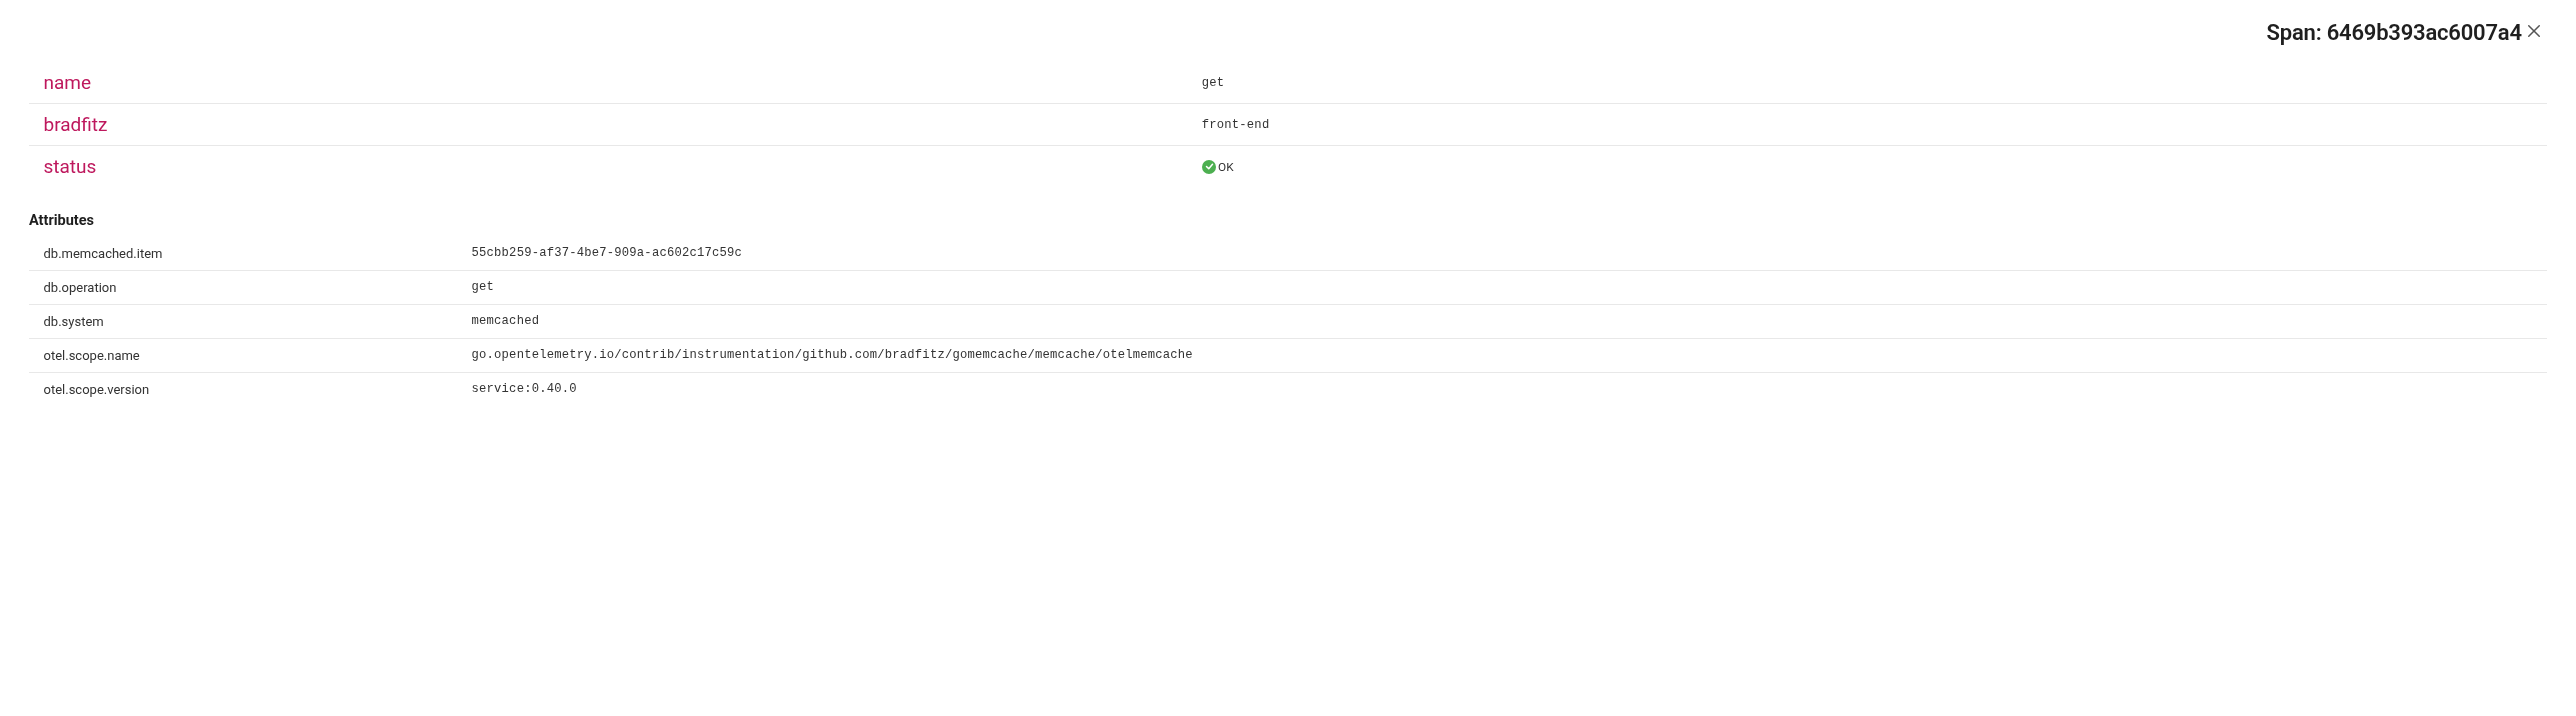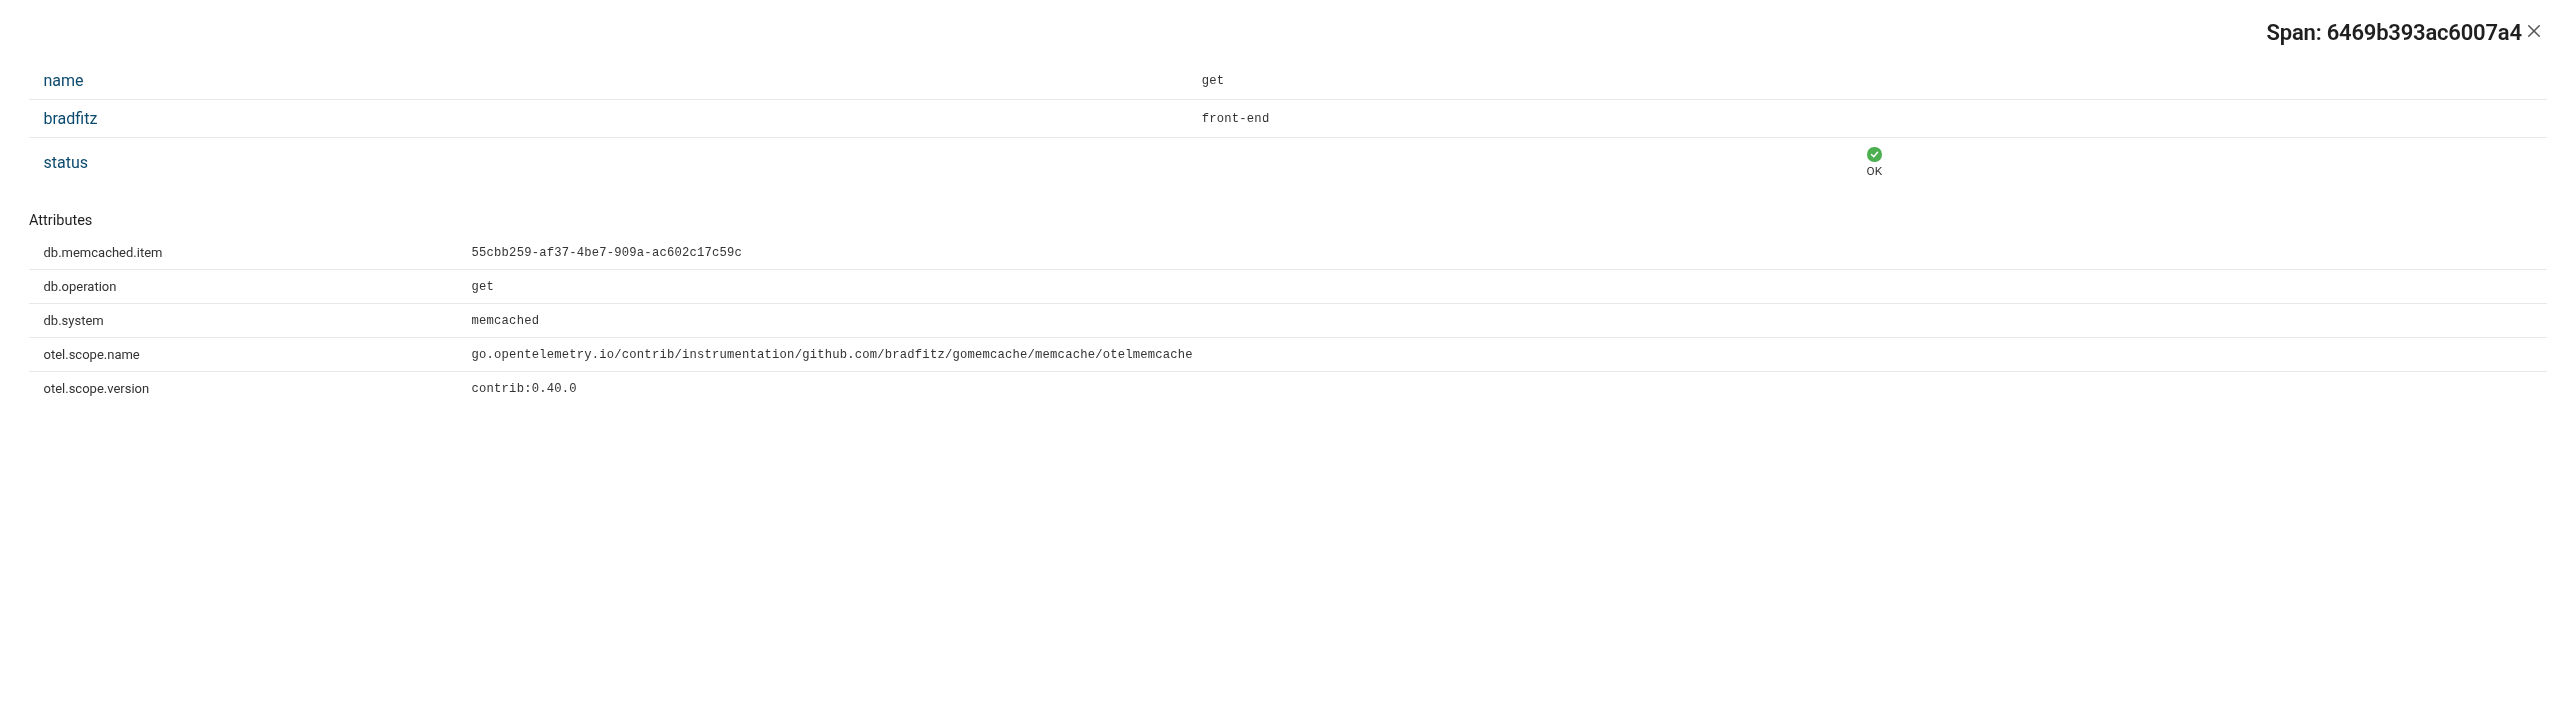--- a/index.html
+++ b/index.html
@@ -40,58 +40,57 @@
     .table tr {
       border-bottom: 0.9px solid #e8e8e8;
     }
     .table tr:last-child { border-bottom: none; }
     .table td {
       padding: 9px 0 9px 14.5px;
       vertical-align: middle;
     }
     .key-col {
       width: 46%;
-      color: #0c4a6e;
-      font-size: 16px;
+      color: #be185d;
+      font-size: 19px;
     }
     .attr-key-col {
       width: 17%;
       color: #333;
       font-size: 13px;
     }
     .val-col {
       font-family: "SFMono-Regular", Consolas, "Liberation Mono", Menlo, monospace;
       font-size: 12.2px;
       color: #333;
       letter-spacing: 0.2px;
     }
     .status-cell {
       display: flex;
       align-items: center;
       gap: 1.8px;
       font-family: -apple-system, BlinkMacSystemFont, "Segoe UI", Roboto, sans-serif;
       font-size: 11.8px;
       color: #333;
-      flex-direction: column;
     }
     .status-icon {
       display: inline-flex;
       width: 14.5px;
       height: 14.5px;
       border-radius: 50%;
       background: #4caf50;
       align-items: center;
       justify-content: center;
       color: #fff;
     }
     .status-icon svg { width: 9px; height: 9px; }
     
     .section-title {
       font-size: 14.5px;
-      font-weight: 400;
+      font-weight: 700;
       color: #1f1f1f;
       margin-bottom: 7.3px;
     }
   </style>
 </head>
 <body>
 
 <div class="header">
   <h1 class="title">
     <span>Span: </span><span>6469b393ac6007a4</span>
@@ -146,17 +145,17 @@
       <tr>
         <td class="attr-key-col">db.system</td>
         <td class="val-col">memcached</td>
       </tr>
       <tr>
         <td class="attr-key-col">otel.scope.name</td>
         <td class="val-col">go.opentelemetry.io/contrib/instrumentation/github.com/bradfitz/gomemcache/memcache/otelmemcache</td>
       </tr>
       <tr>
         <td class="attr-key-col">otel.scope.version</td>
-        <td class="val-col">contrib:0.40.0</td>
+        <td class="val-col">service:0.40.0</td>
       </tr>
     </tbody>
 </table>
 
 
 </body></html>

